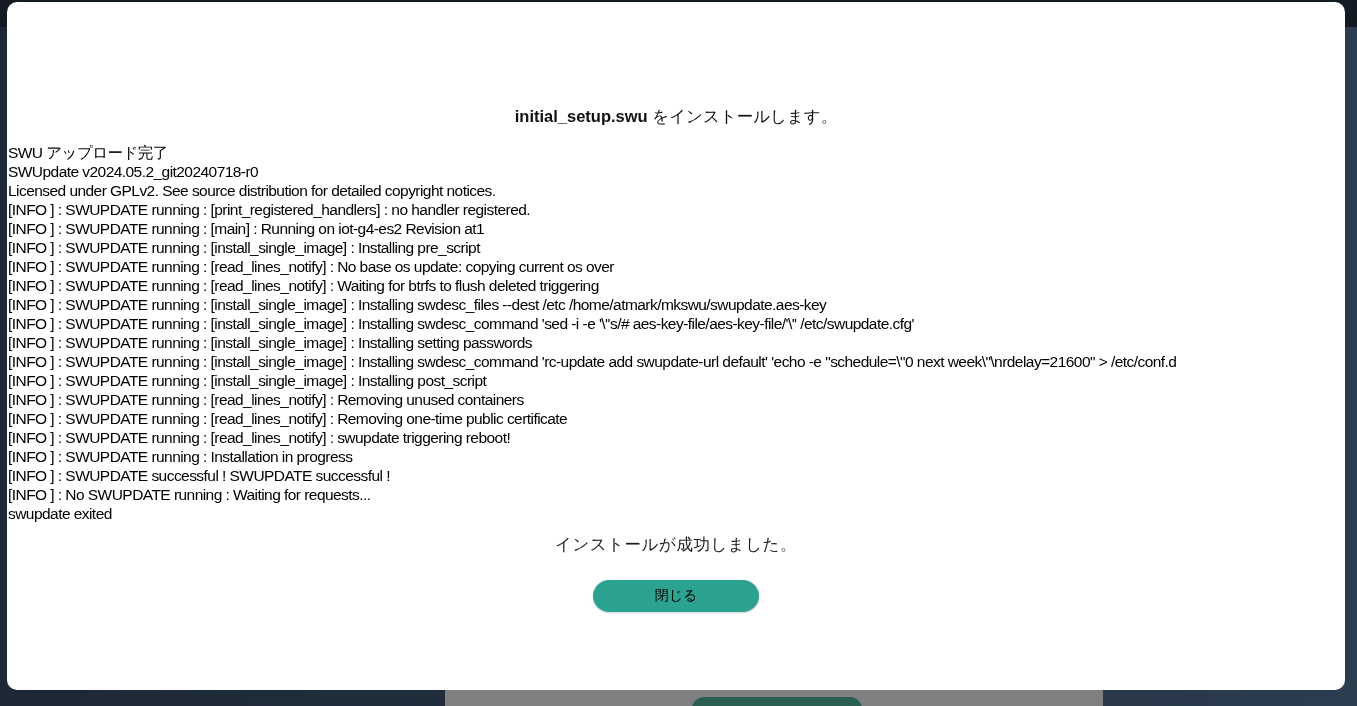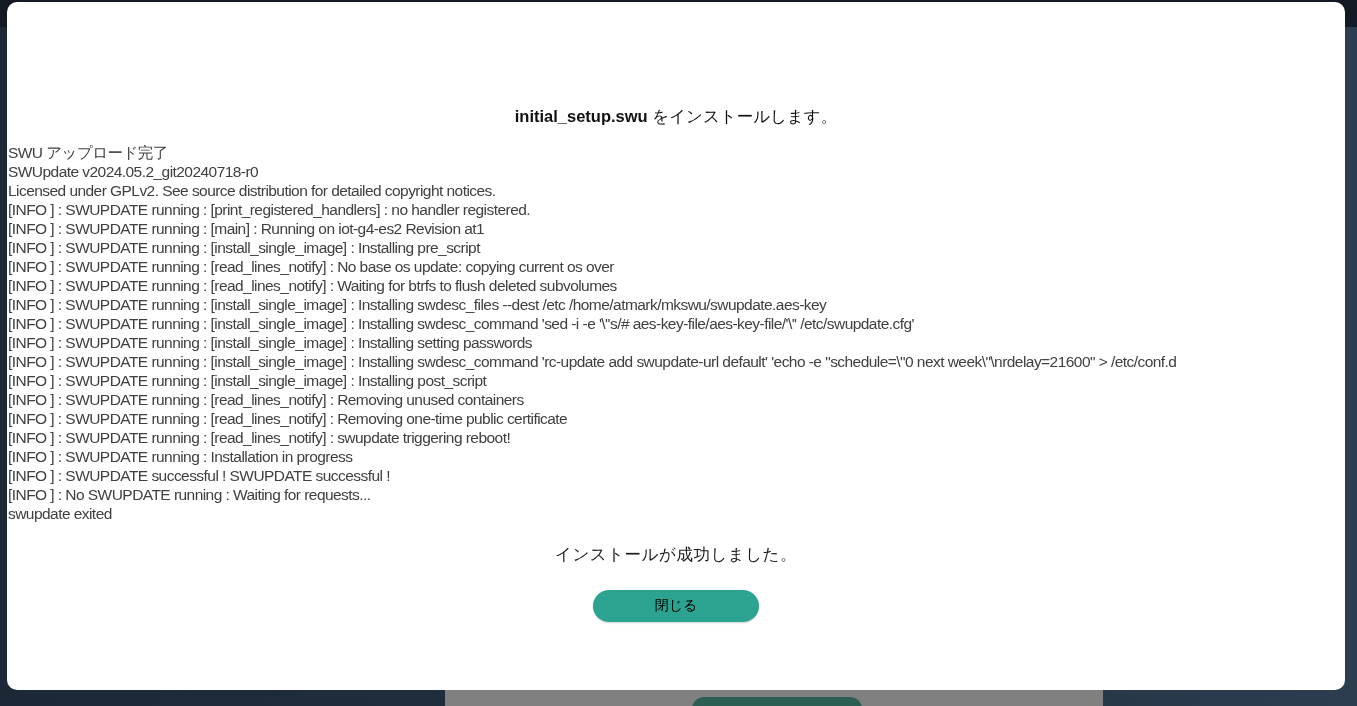--- a/index.html
+++ b/index.html
@@ -20,25 +20,25 @@
     position:absolute;left:7px;top:2px;width:1338px;height:688px;
     background:#ffffff;border-radius:10px;
     color:#1c1c1c;box-sizing:border-box;
   }
   .dialog-title{
     margin-top:103px;text-align:center;font-size:16.5px;line-height:22px;color:#111;
   }
   .dialog-title .fname{font-weight:bold;}
   .install-log{
     margin-top:16px;padding-left:1px;padding-right:2px;
-    font-size:15.5px;line-height:19px;letter-spacing:-0.55px;color:#404040;
+    font-size:15.5px;line-height:19px;letter-spacing:-0.55px;color:#000000;
   }
   .log-line{white-space:pre-wrap;word-break:normal;}
   .result-message{
-    margin-top:20px;text-align:center;font-size:16.5px;line-height:22px;color:#1b1b1b;
+    margin-top:10px;text-align:center;font-size:16.5px;line-height:22px;color:#1b1b1b;
     letter-spacing:0.5px;
   }
   .close-button{
     display:block;margin:25px auto 0 auto;width:166px;height:32px;
     border:none;border-radius:16px;background:#2ba390;color:#000000;
     font-size:14px;font-family:"Liberation Sans",sans-serif;cursor:pointer;
     box-shadow:0 1px 2px rgba(0,0,0,0.18);
   }
 </style>
 </head>
@@ -56,21 +56,21 @@
   </div>
 
   <div class="install-log">
       <div class="log-line">SWU アップロード完了</div>
       <div class="log-line">SWUpdate v2024.05.2_git20240718-r0</div>
       <div class="log-line">Licensed under GPLv2. See source distribution for detailed copyright notices.</div>
       <div class="log-line">[INFO ] : SWUPDATE running : [print_registered_handlers] : no handler registered.</div>
       <div class="log-line">[INFO ] : SWUPDATE running : [main] : Running on iot-g4-es2 Revision at1</div>
       <div class="log-line">[INFO ] : SWUPDATE running : [install_single_image] : Installing pre_script</div>
       <div class="log-line">[INFO ] : SWUPDATE running : [read_lines_notify] : No base os update: copying current os over</div>
-      <div class="log-line">[INFO ] : SWUPDATE running : [read_lines_notify] : Waiting for btrfs to flush deleted subvolumes</div>
+      <div class="log-line">[INFO ] : SWUPDATE running : [read_lines_notify] : Waiting for btrfs to flush deleted triggering</div>
       <div class="log-line">[INFO ] : SWUPDATE running : [install_single_image] : Installing swdesc_files --dest /etc /home/atmark/mkswu/swupdate.aes-key</div>
       <div class="log-line">[INFO ] : SWUPDATE running : [install_single_image] : Installing swdesc_command 'sed -i -e '\''s/# aes-key-file/aes-key-file/'\'' /etc/swupdate.cfg'</div>
       <div class="log-line">[INFO ] : SWUPDATE running : [install_single_image] : Installing setting passwords</div>
       <div class="log-line">[INFO ] : SWUPDATE running : [install_single_image] : Installing swdesc_command 'rc-update add swupdate-url default' 'echo -e "schedule=\"0 next week\"\nrdelay=21600" &gt; /etc/conf.d</div>
       <div class="log-line">[INFO ] : SWUPDATE running : [install_single_image] : Installing post_script</div>
       <div class="log-line">[INFO ] : SWUPDATE running : [read_lines_notify] : Removing unused containers</div>
       <div class="log-line">[INFO ] : SWUPDATE running : [read_lines_notify] : Removing one-time public certificate</div>
       <div class="log-line">[INFO ] : SWUPDATE running : [read_lines_notify] : swupdate triggering reboot!</div>
       <div class="log-line">[INFO ] : SWUPDATE running : Installation in progress</div>
       <div class="log-line">[INFO ] : SWUPDATE successful ! SWUPDATE successful !</div>

